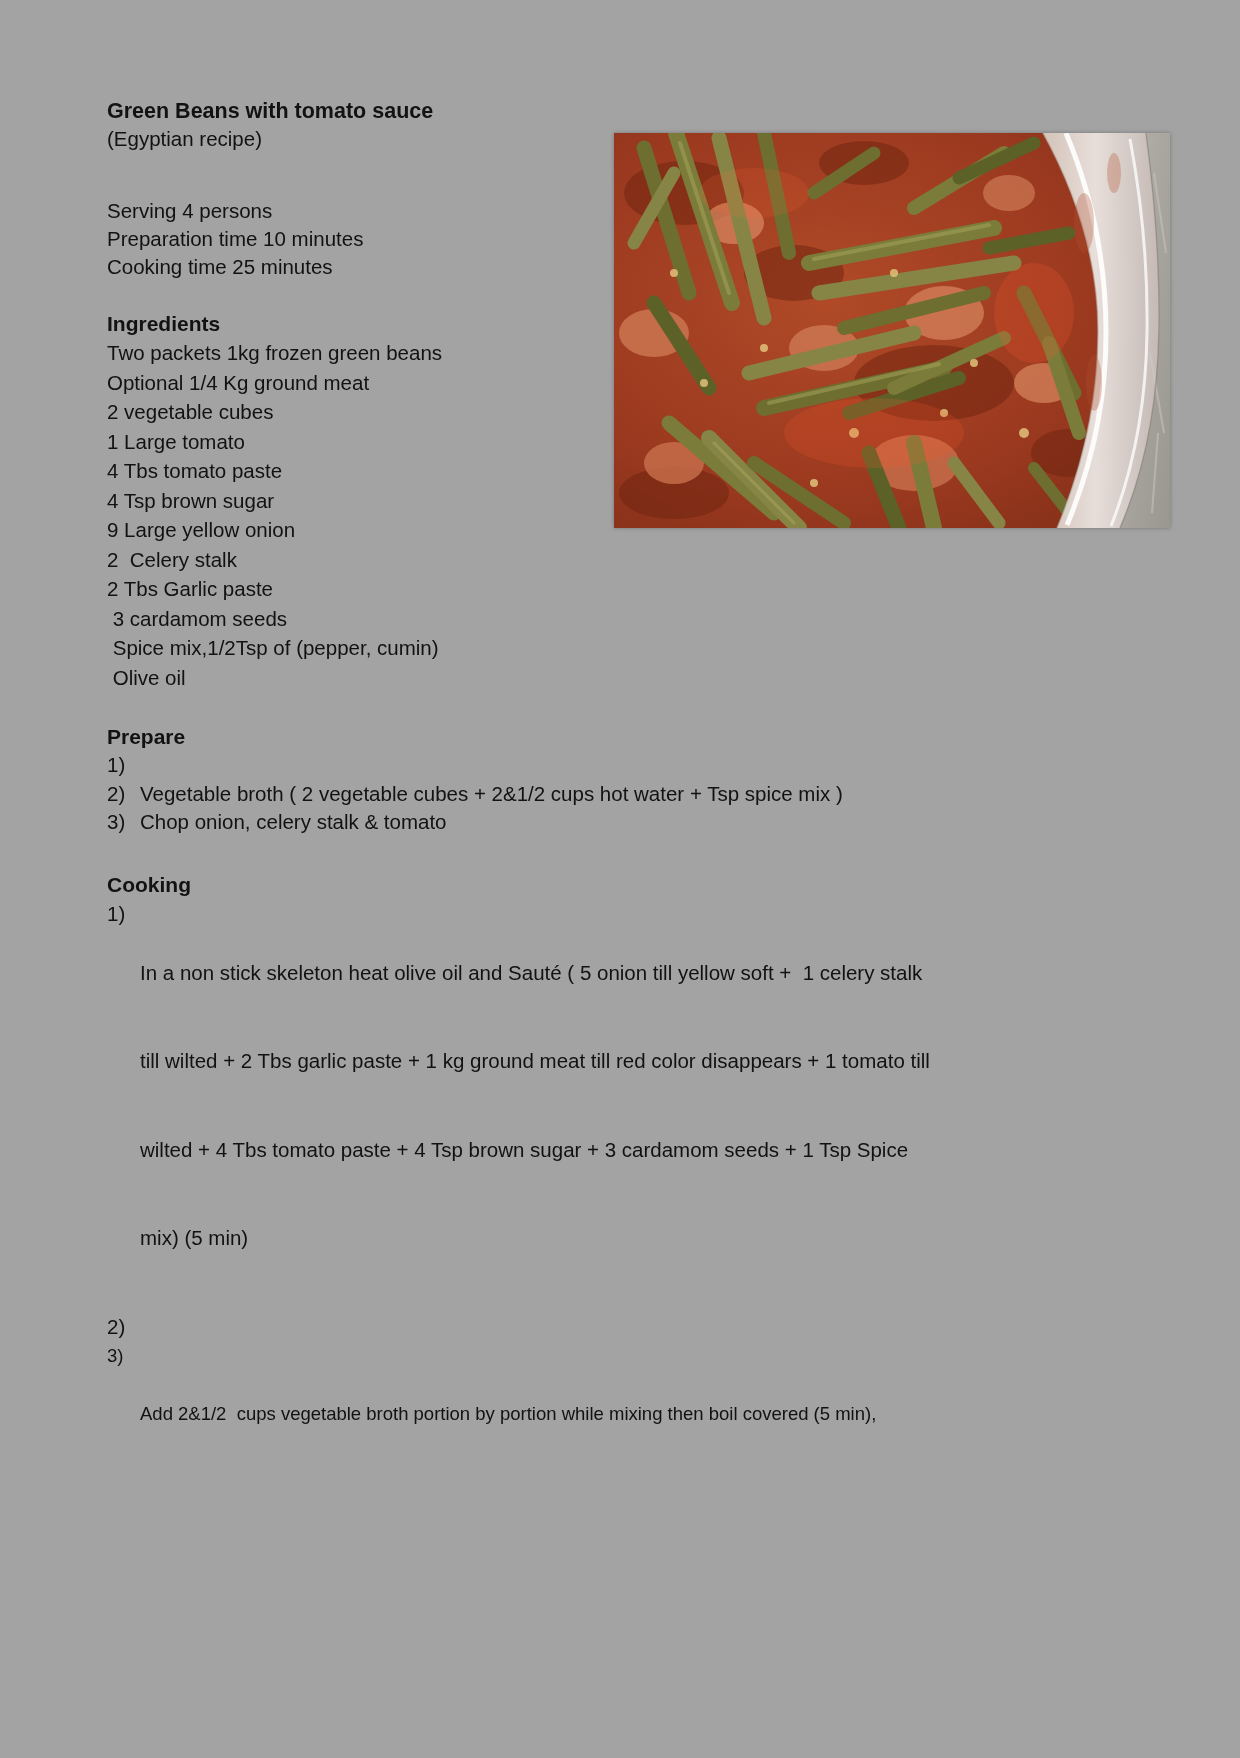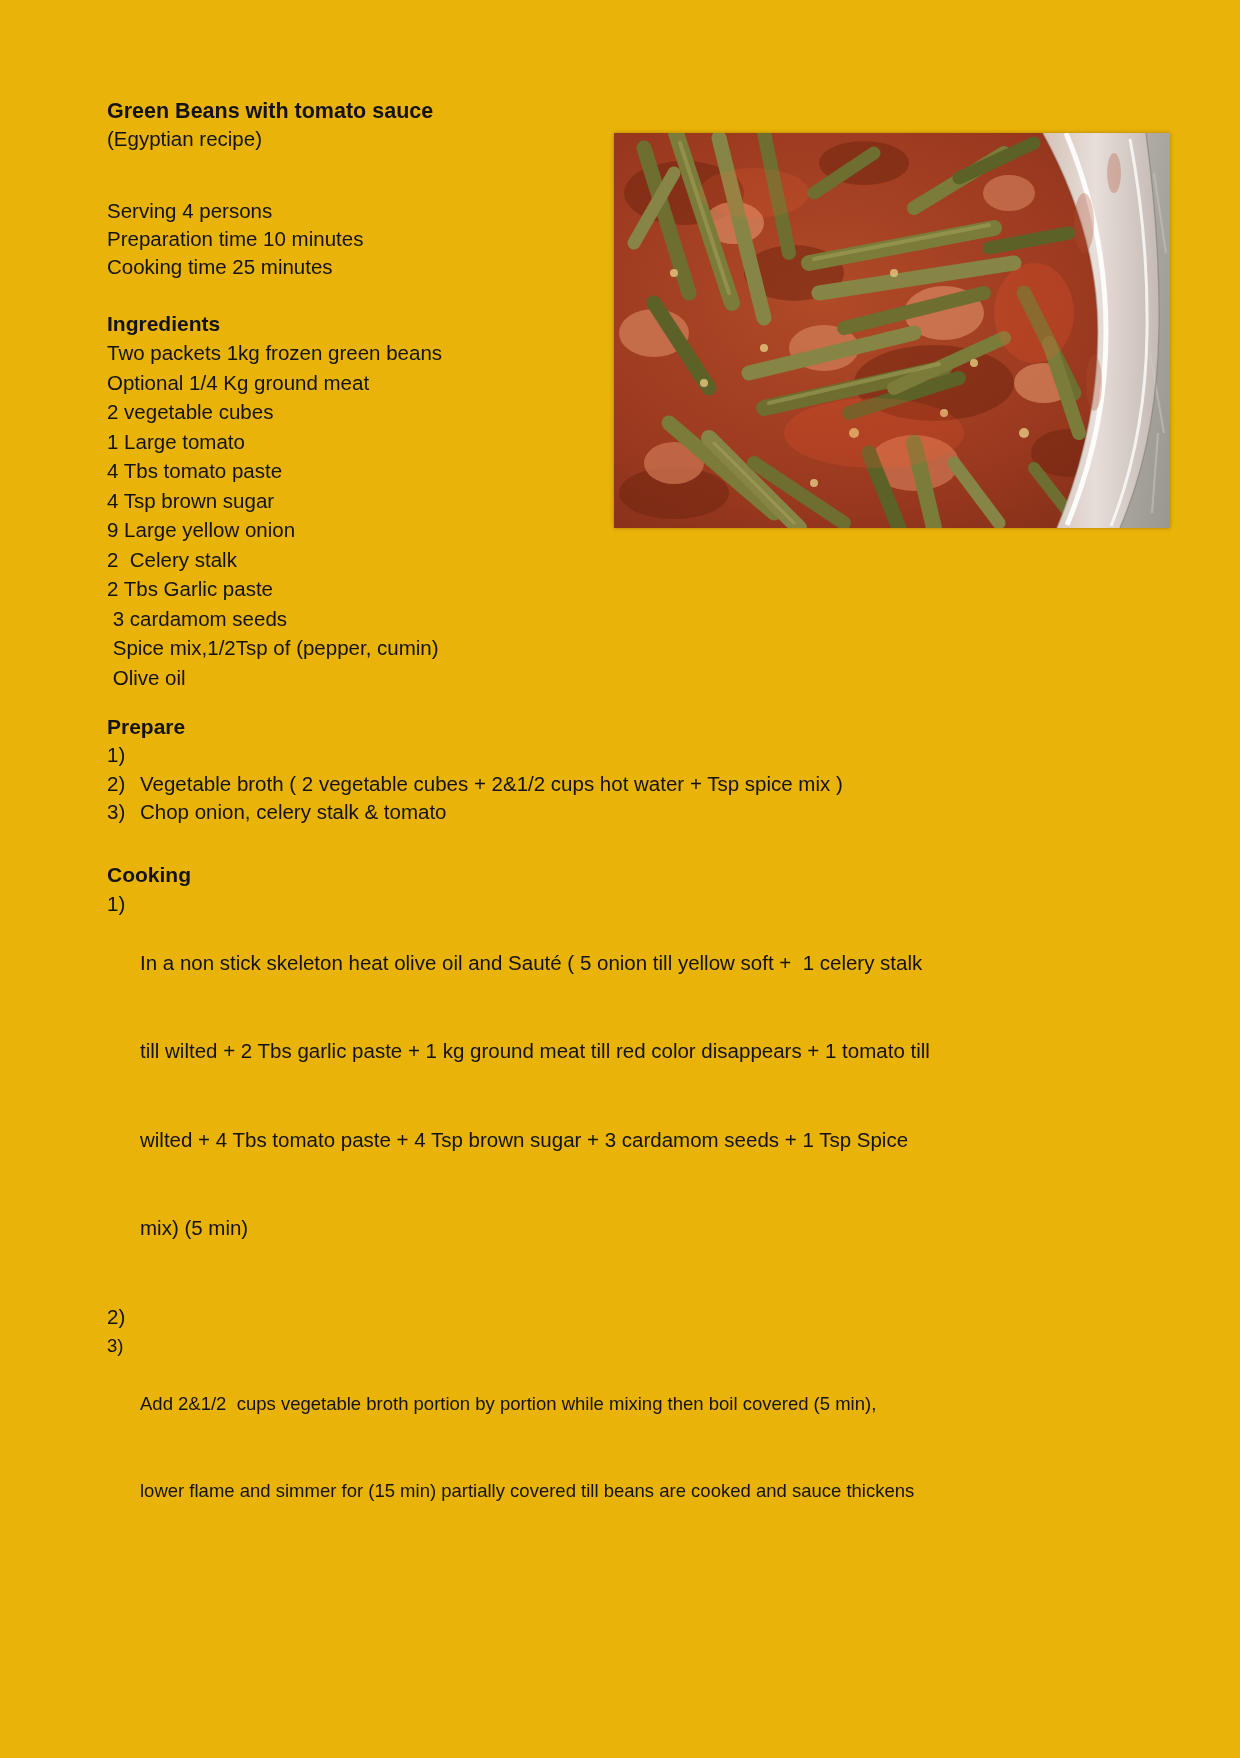--- a/index.html
+++ b/index.html
@@ -1,40 +1,40 @@
 <!DOCTYPE html>
 <html><head>
 <meta charset="utf-8">
 <style>
   html,body{margin:0;padding:0;background:#ffffff;}
   .page{
     position:relative;
     width:1240px;
     height:1758px;
-    background:#eab308;
+    background:#a3a3a3;
     font-family:"Liberation Sans", sans-serif;
     color:#121212;
     overflow:hidden;
   }
   .content{
     position:absolute;
     left:107px;
     top:97px;
     width:1030px;
   }
   .title{font-weight:bold;font-size:21.5px;line-height:28px;white-space:pre-wrap;}
   .subtitle{font-size:20.5px;line-height:28px;white-space:pre-wrap;}
   .meta{margin-top:44px;font-size:20.5px;line-height:28px;}
   .meta-row{white-space:pre-wrap;}
   .meta-label{font-weight:normal;}
   .section-heading{font-weight:bold;font-size:21px;line-height:28px;}
   .ing-heading{margin-top:29px;}
   .ing-list{font-size:20.5px;line-height:29.5px;}
   .ing-item{white-space:pre-wrap;}
-  .prep-heading{margin-top:21px;}
+  .prep-heading{margin-top:31px;}
   .steps{font-size:20.5px;}
   .prep-steps{line-height:28.5px;}
   .cook-heading{margin-top:34px;}
   .cook-steps{line-height:29.5px;}
   .step{display:flex;align-items:flex-start;}
   .step-num{flex:0 0 33px;white-space:pre-wrap;}
   .step-text{white-space:pre-wrap;}
   .step.small{font-size:18.5px;line-height:29px;}
   
   .photo{
@@ -106,21 +106,20 @@
           <div>mix) (5 min)</div>
         </span>
       </div>
       <div class="step">
         <span class="step-num">2)</span>
       </div>
       <div class="step small">
         <span class="step-num">3)</span>
         <span class="step-text">
           <div>Add 2&amp;1/2  cups vegetable broth portion by portion while mixing then boil covered (5 min),</div>
-          <div>lower flame and simmer for (15 min) partially covered till beans are cooked and sauce thickens</div>
         </span>
       </div>
     </div>
 
   </div>
 
   <div class="photo" title="Glass bowl of green beans cooked in red tomato sauce on a gray metal countertop">
     <svg viewBox="0 0 556 395" preserveAspectRatio="none">
       <defs>
         <radialGradient id="sauceG" cx="38%" cy="42%" r="85%">

